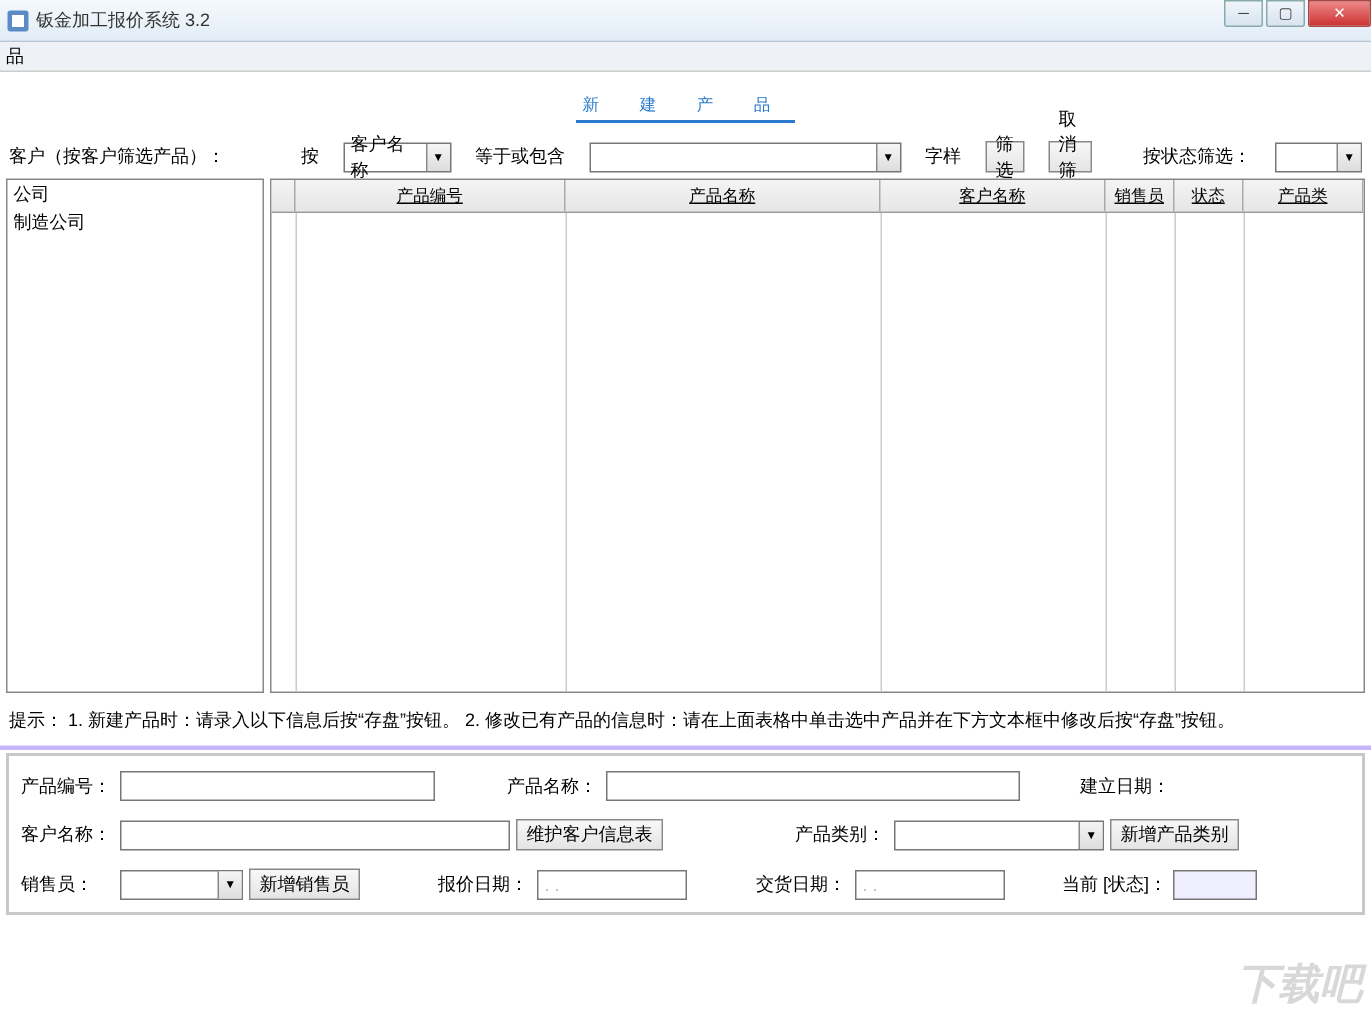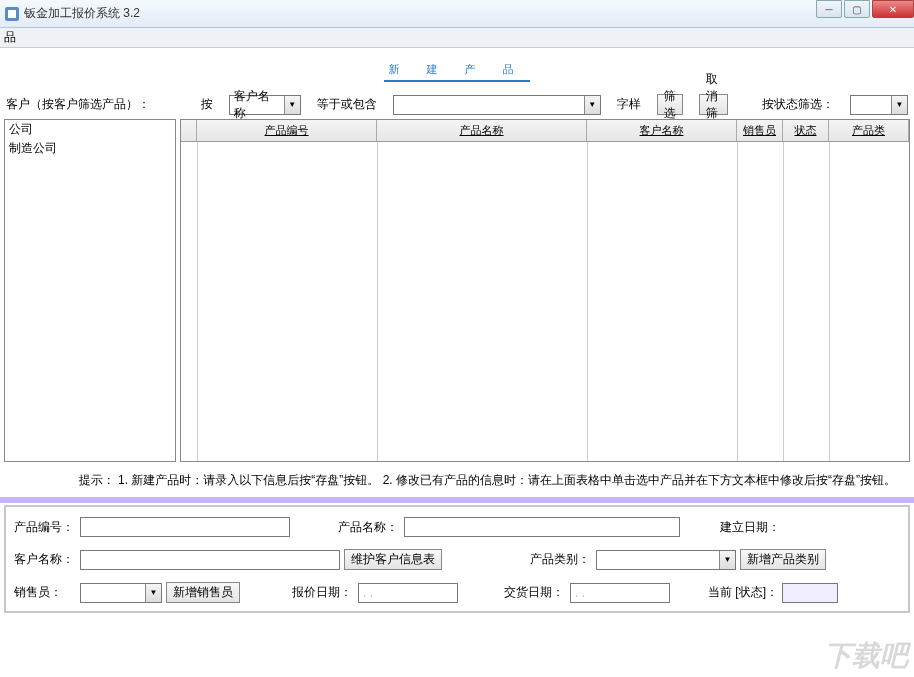--- a/index.html
+++ b/index.html
@@ -36,21 +36,21 @@
 .grid-header { display:flex; background:linear-gradient(#f4f4f4,#e6e6e6); border-bottom:1px solid #999; height:22px; }
 .gh { border-right:1px solid #aaa; display:flex; align-items:center; justify-content:center; font-size:11px;text-decoration:underline; }
 .c0{width:16px;} .c1{width:180px;} .c2{width:210px;} .c3{width:150px;} .c4{width:46px;} .c5{width:46px;} .c6{width:80px;}
 .grid-body { position:relative; height:calc(100% - 22px); }
 .grid-row { display:flex; height:20px; }
 .grid-row.sel .gc { background:#d3e8dc; }
 .gc { border-right:1px solid #ccc; border-bottom:1px solid #e6e6e6; padding:1px 4px; overflow:hidden; white-space:nowrap; }
 .vline { position:absolute; top:0; bottom:0; width:0; border-right:1px solid #ccc; }
 
 
-.hint-row { padding:10px 18px 8px 6px; border-bottom:6px solid #c4b5fd;text-align:right; }
+.hint-row { padding:10px 18px 8px 6px; border-bottom:3px solid #c4b5fd; }
 .form-area { padding:10px 8px 8px 8px; border:2px solid #c8c8c8; margin: 2px 4px 4px 4px; }
 .form-line { display:flex; align-items:center; margin-bottom:12px; gap:4px; }
 .form-lbl { white-space:nowrap; min-width:62px; }
 .form-input { border:1px solid #777; height:20px; background:#fff; }
 .small-combo { width:82px; display:inline-flex; }
 .date-box { border:1px solid #777; height:20px; width:100px; background:#fff; color:#bbb; padding:0 4px; display:inline-flex; align-items:center; }
 
 .watermark { position:absolute; right:6px; bottom:2px; opacity:0.15; font-size:28px; font-style:italic; font-weight:bold; pointer-events:none; }
 </style>
 </head>

